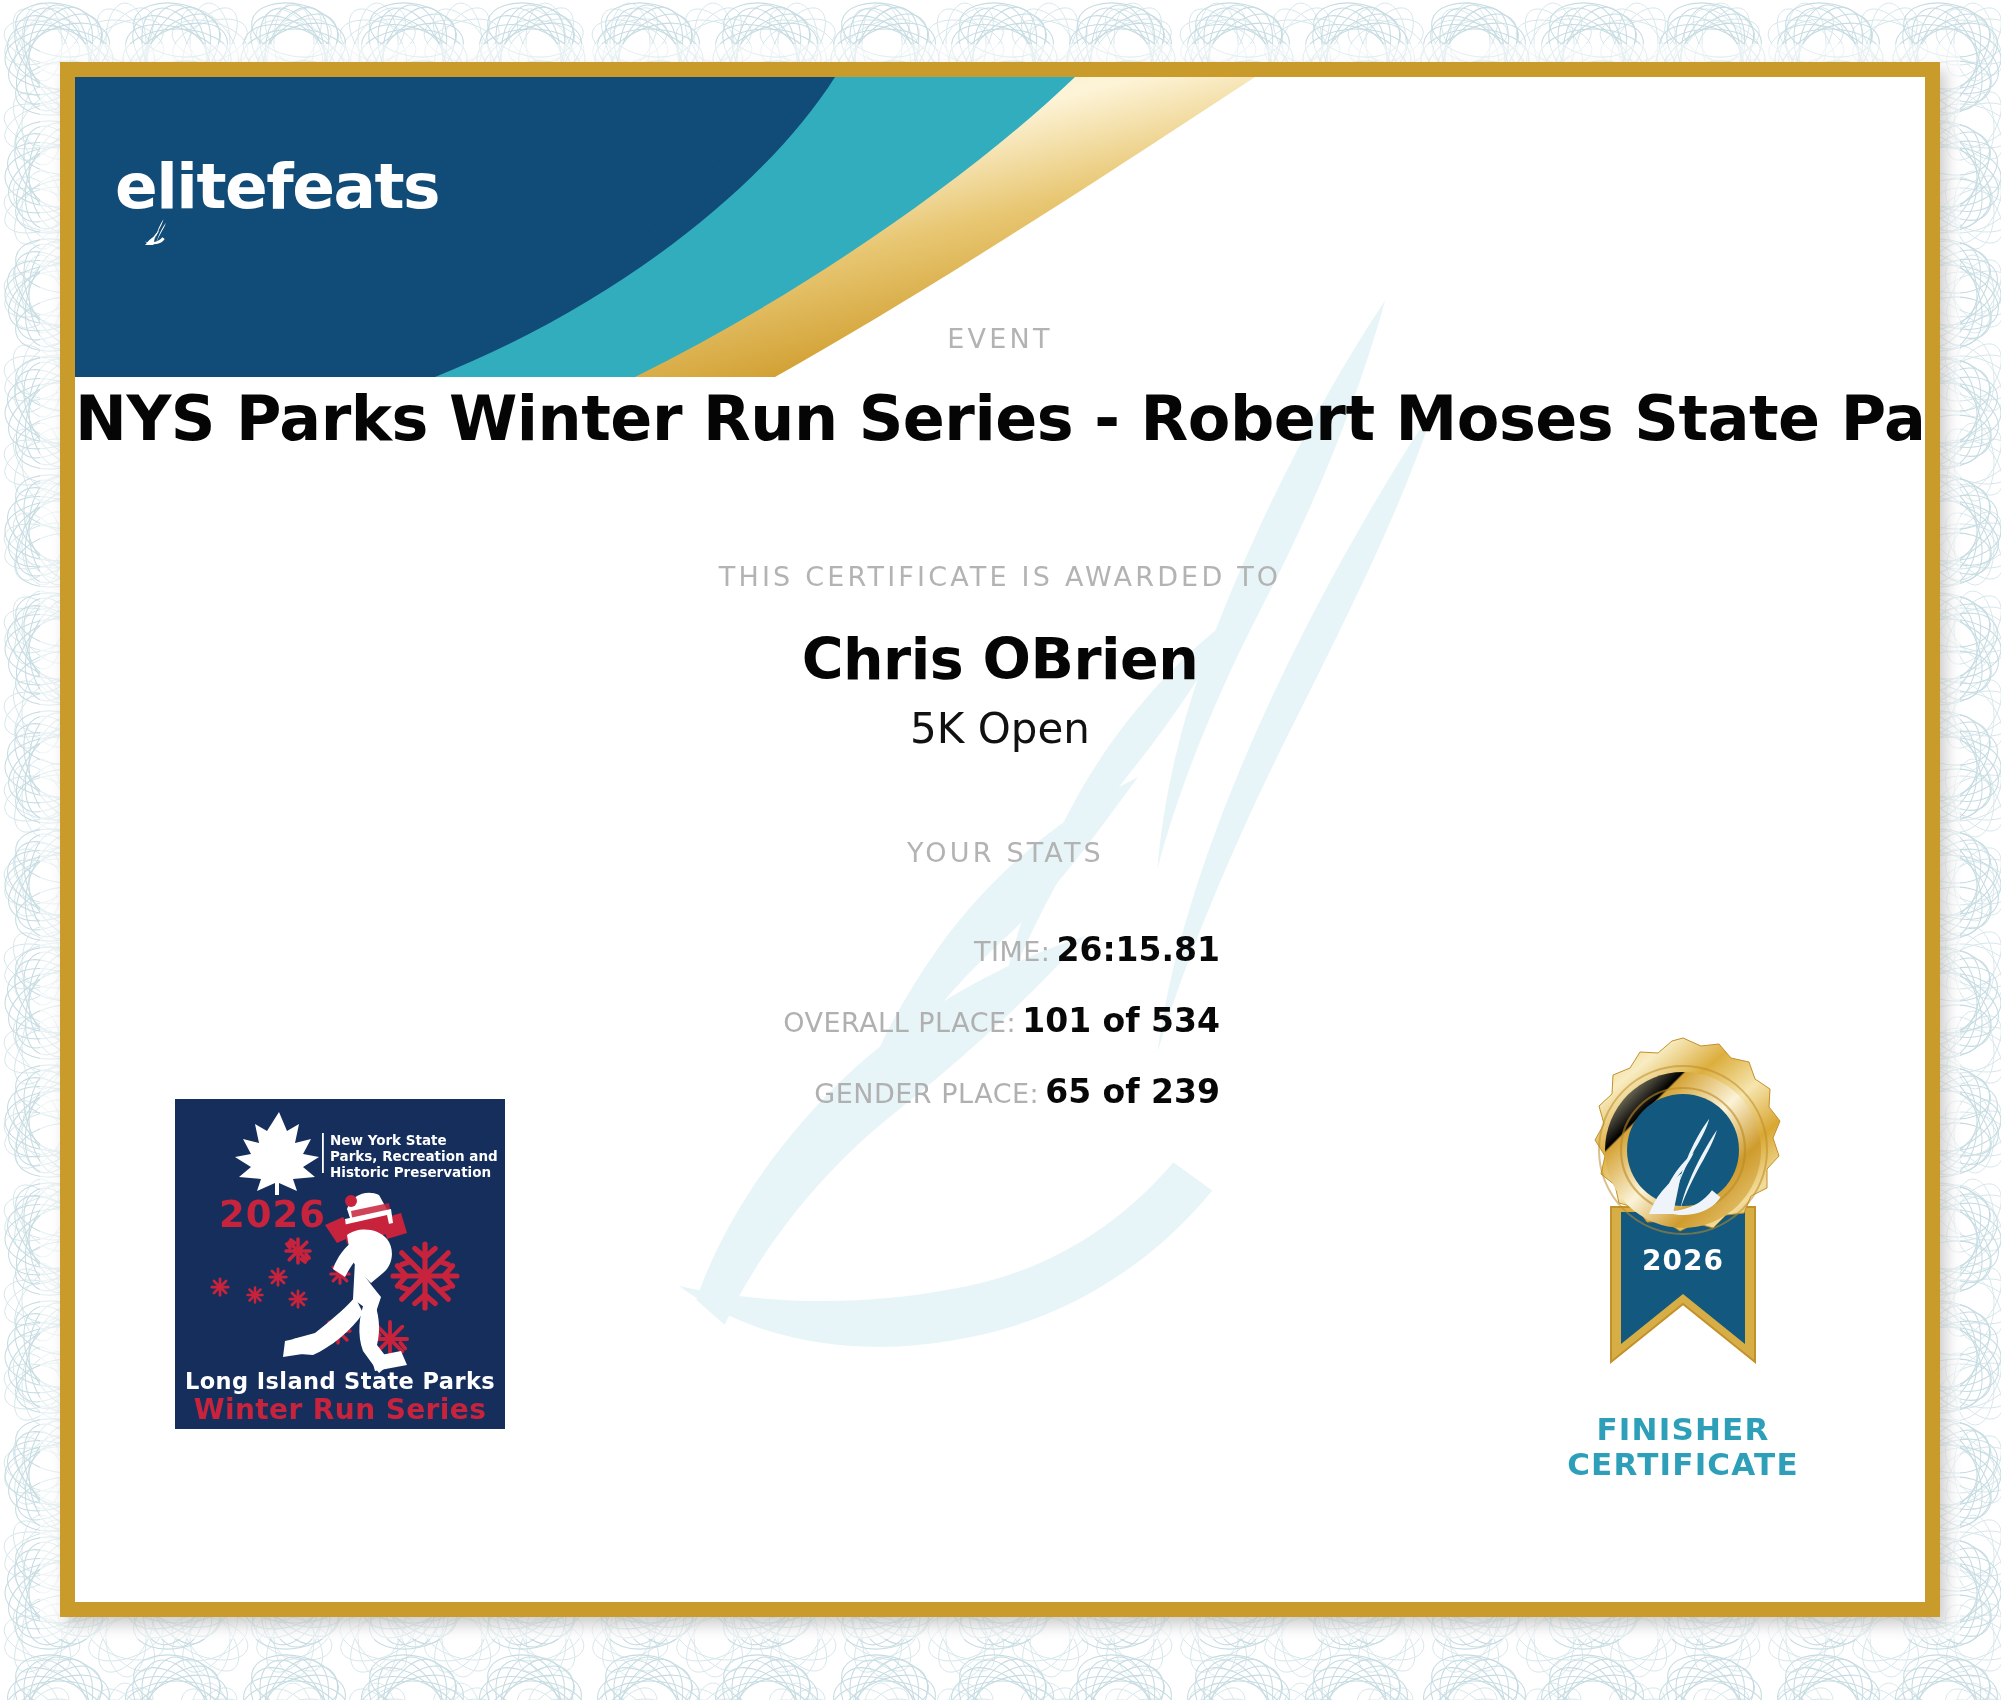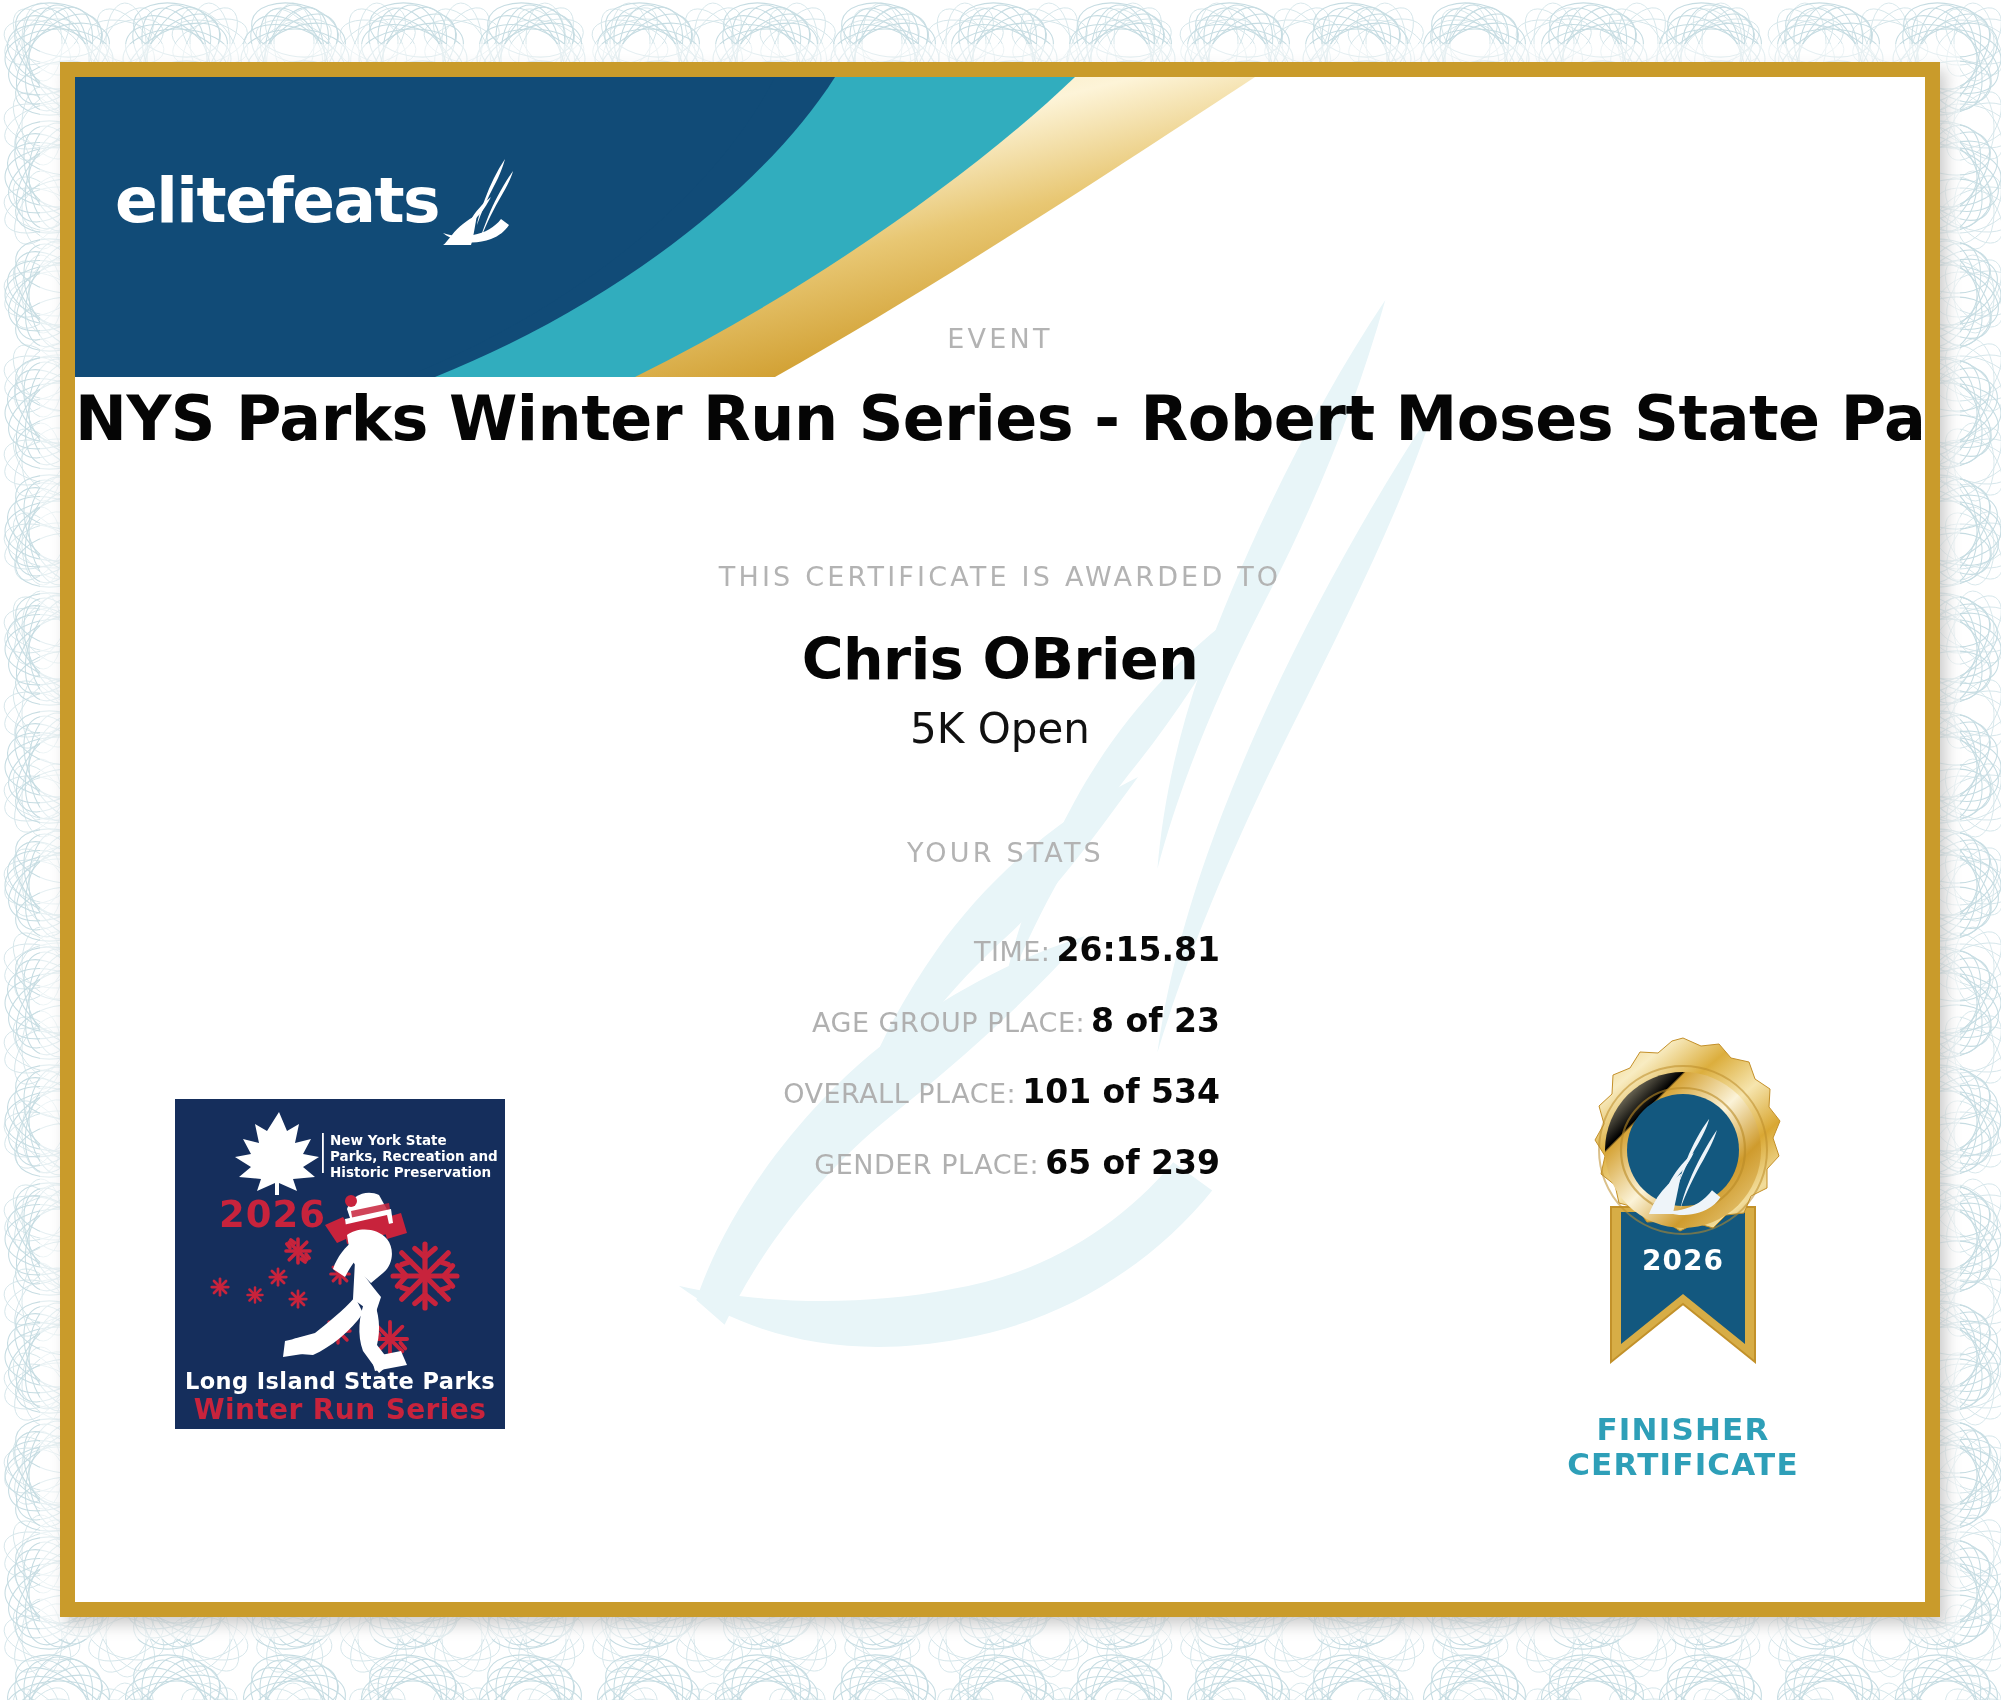--- a/index.html
+++ b/index.html
@@ -40,22 +40,23 @@
   
   #header-banner{
     position:absolute;left:0;top:0;
     width:1850px;height:300px;
     z-index:3;
   }
   #brand-logo{
     position:absolute;
     left:40px;top:78px;
     z-index:5;
-    display:flex;align-items:center;
+    display:flex;
     height:90px;
+    flex-direction:column;
   }
   #brand-wordmark{
     color:#ffffff;
     font-size:63px;
     font-weight:700;
     letter-spacing:-1.5px;
     font-family:"DejaVu Sans", sans-serif;
     line-height:1;
   }
   #brand-wing{width:78px;height:90px;margin-left:2px;}
@@ -257,23 +258,20 @@
 
     <div id="recipient-name">Chris OBrien</div>
 
     <div id="division">5K Open</div>
 
     <div id="stats-kicker" class="kicker">YOUR STATS</div>
 
     <div id="stats-list">
       <div class="stat-row">
         <span class="stat-label">TIME:</span><span class="stat-value">26:15.81</span>
-      </div>
-      <div class="stat-row">
-        <span class="stat-label">AGE GROUP PLACE:</span><span class="stat-value">8 of 23</span>
       </div>
       <div class="stat-row">
         <span class="stat-label">OVERALL PLACE:</span><span class="stat-value">101 of 534</span>
       </div>
       <div class="stat-row">
         <span class="stat-label">GENDER PLACE:</span><span class="stat-value">65 of 239</span>
       </div>
     </div>
   </div>
 

